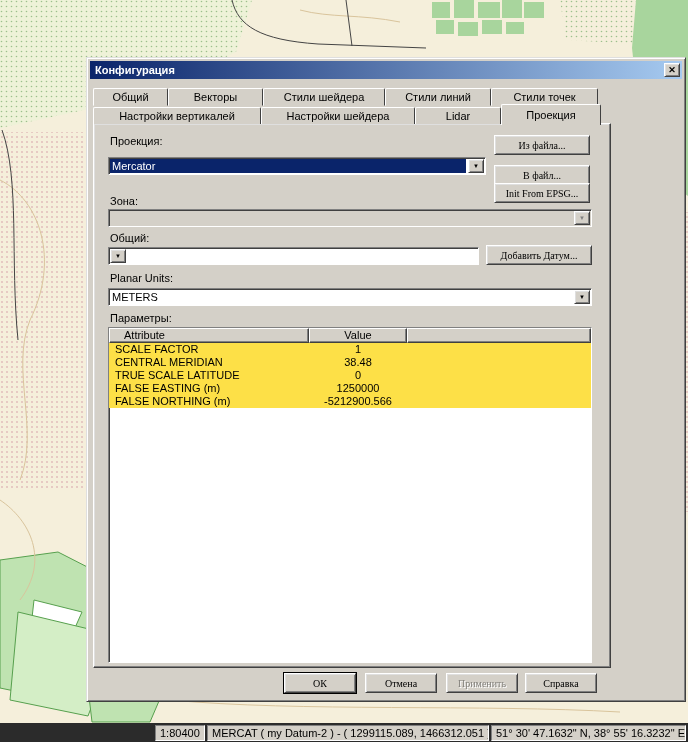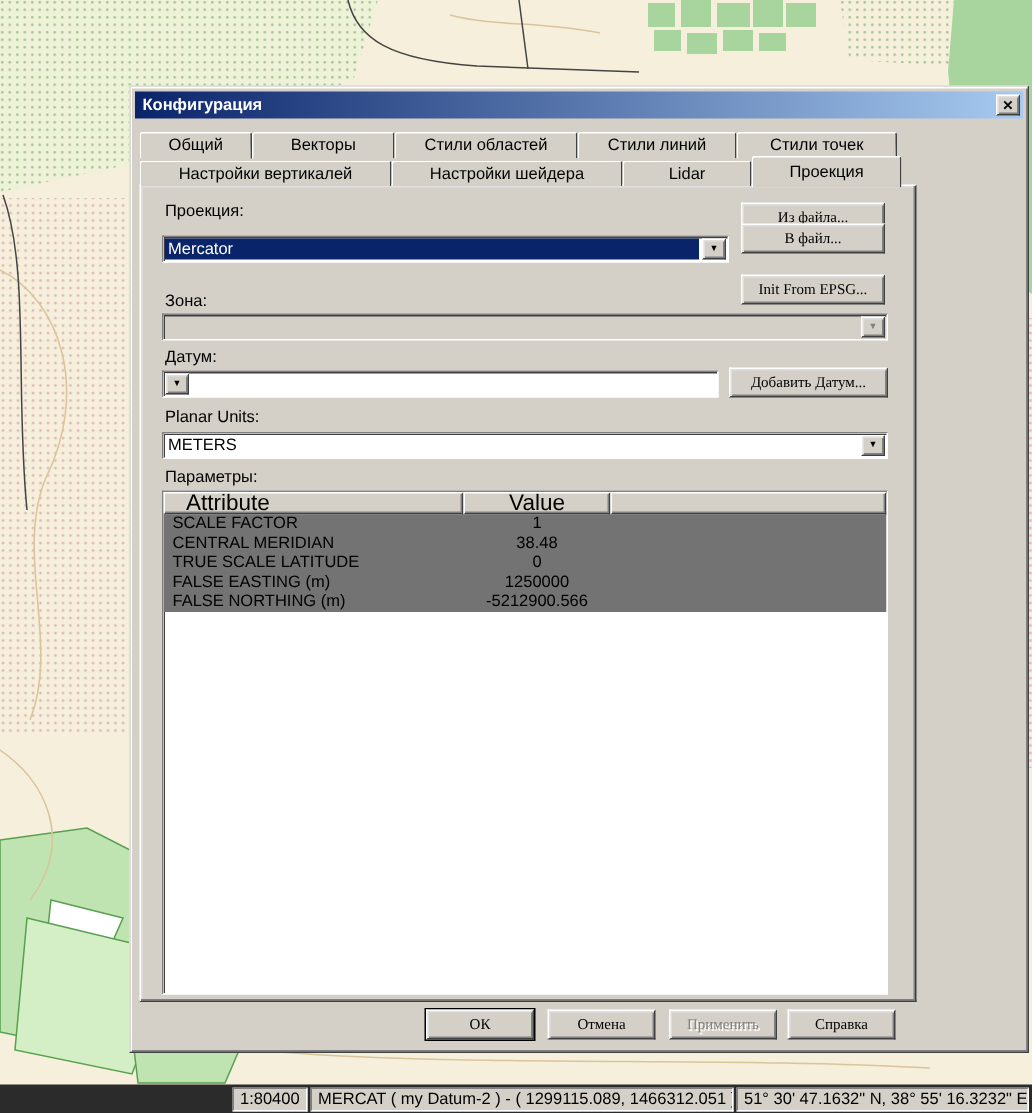--- a/index.html
+++ b/index.html
@@ -85,28 +85,28 @@
     display:flex; align-items:center; justify-content:center;
     white-space:nowrap; cursor:default;font-family:Liberation Serif, serif;
   }
   .btn.default { box-shadow: 0 0 0 1px #000, inset 1px 1px 0 #dfdfdf, inset -1px -1px 0 #808080; }
   .btn.disabled { color:#84827d; text-shadow:1px 1px 0 #ffffff;text-align:center; }
 
   
   .param-table { position:absolute; left:14px; top:203px; width:484px; height:336px; overflow:hidden; padding:0; }
   .param-header { display:flex; height:15px; }
   .hcell {
-    background:#d4d0c8; font-size:15px; line-height:13px; padding:0 4px;
+    background:#d4d0c8; font-size:11px; line-height:13px; padding:0 4px;
     border:1px solid; border-color:#ffffff #404040 #404040 #ffffff;
     box-shadow: inset -1px -1px 0 #808080; overflow:hidden; white-space:nowrap;
   }
   .hcell.attr { width:200px; padding-left:14px; }
   .hcell.val  { width:98px; text-align:center; }
   .hcell.rest { flex:1; }
-  .param-body { background:#737373; }
+  .param-body { background:#fde047; }
   .prow { display:flex; height:13px; font-size:11px; line-height:13px; color:#000; }
   .pcell.attr { width:200px; padding-left:6px; white-space:nowrap; overflow:hidden; }
   .pcell.val  { width:98px; text-align:center; white-space:nowrap; }
 
   
   .statusbar {
     position:absolute; left:0; bottom:0; width:688px; height:19px;
     background:#2b2b2b; display:flex; align-items:center; z-index:6;
     padding-left:155px;
   }
@@ -173,51 +173,51 @@
 <div class="dialog">
 
   <div class="titlebar">
     <span class="titlebar-text">Конфигурация</span>
     <span class="close-btn raised">✕</span>
   </div>
 
   <div class="tabrow1">
     <div class="tab" style="width:75px">Общий</div>
     <div class="tab" style="width:95px">Векторы</div>
-    <div class="tab" style="width:122px">Стили областей</div>
+    <div class="tab" style="width:122px">Стили шейдера</div>
     <div class="tab" style="width:106px">Стили линий</div>
     <div class="tab" style="width:107px">Стили точек</div>
   </div>
 
   <div class="tabrow2">
     <div class="tab" style="width:168px">Настройки вертикалей</div>
     <div class="tab" style="width:154px">Настройки шейдера</div>
     <div class="tab" style="width:86px">Lidar</div>
     <div class="tab active" style="width:100px">Проекция</div>
   </div>
 
   <div class="tab-page">
 
     <span class="lbl" style="left:16px; top:11px;">Проекция:</span>
     <div class="combo sunken" style="left:14px; top:33px; width:378px;">
       <div class="combo-text selected">Mercator</div>
       <div class="combo-arrow raised">▼</div>
     </div>
 
     <div class="btn raised" style="left:400px; top:11px; width:96px; height:20px;">Из файла...</div>
-    <div class="btn raised" style="left:400px; top:25px; width:96px; height:20px;">В файл...</div>
+    <div class="btn raised" style="left:400px; top:41px; width:96px; height:20px;">В файл...</div>
     <div class="btn raised" style="left:400px; top:59px; width:96px; height:20px;">Init From EPSG...</div>
 
     <span class="lbl" style="left:16px; top:71px;">Зона:</span>
     <div class="combo sunken disabled" style="left:14px; top:85px; width:484px;">
       <div class="combo-text"></div>
       <div class="combo-arrow raised">▼</div>
     </div>
 
-    <span class="lbl" style="left:16px; top:108px;">Датум:</span>
+    <span class="lbl" style="left:16px; top:108px;">Общий:</span>
     <div class="combo sunken" style="left:14px; top:123px; width:371px;">
       <div class="combo-arrow raised">▼</div>
     </div>
     <div class="btn raised" style="left:392px; top:121px; width:106px; height:20px;">Добавить Датум...</div>
 
     <span class="lbl" style="left:16px; top:148px;text-align:center;">Planar Units:</span>
     <div class="combo sunken" style="left:14px; top:164px; width:484px;">
       <div class="combo-text">METERS</div>
       <div class="combo-arrow raised">▼</div>
     </div>

